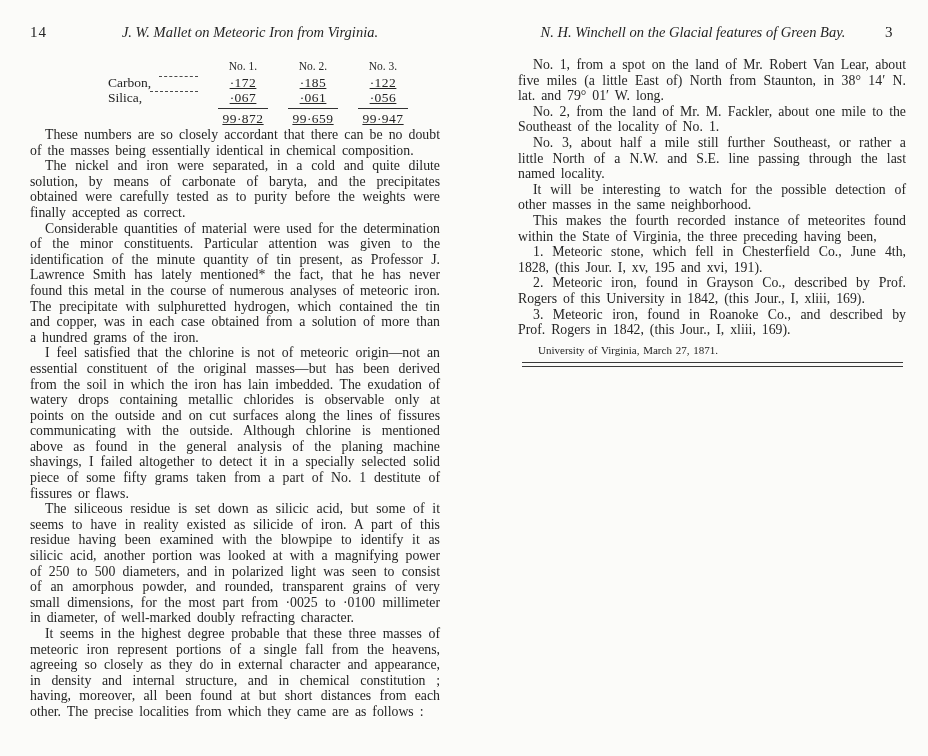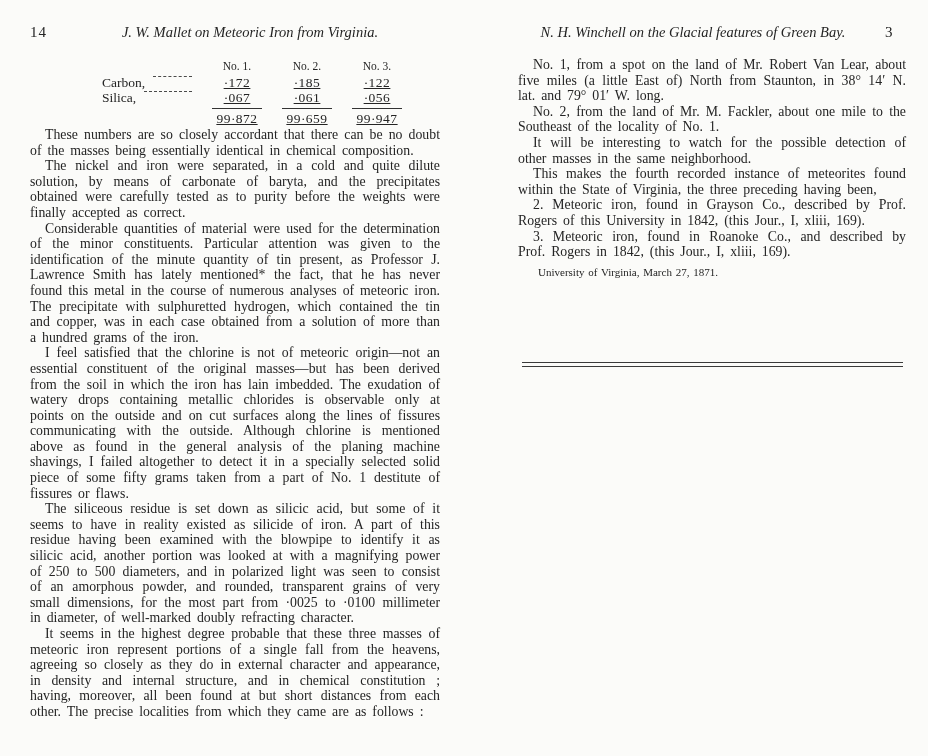--- a/index.html
+++ b/index.html
@@ -18,21 +18,21 @@
   
   .running-head { position:absolute; top:24px; font-size:14.5px; }
   .pagenum { position:absolute; top:24px; font-size:15px; letter-spacing:1px; }
   #left-page .pagenum   { left:30px; }
   #left-page .running-head  { left:60px; width:380px; text-align:center; font-style:italic; }
   #right-page .running-head { left:44px; width:370px; text-align:center; font-style:italic; }
   #right-page .pagenum  { left:421px; }
 
   
   .analysis-table {
-    position:absolute; top:60px; left:70px; width:342px;
+    position:absolute; top:60px; left:76px; width:342px;
     display:grid; grid-template-columns:132px 70px 70px 70px;
     font-size:13.5px; line-height:13px;
   }
   .analysis-table .colhead { font-size:11.5px; text-align:center; padding-bottom:2px; }
   .analysis-table .num { text-align:center; padding:1px 0; letter-spacing:0.5px;text-decoration:underline; }
   .rowlabel { display:flex; align-items:flex-start; padding:1px 0;margin-left:32px; }
   .rowlabel .leader { flex:1; border-bottom:1.5px dashed #4a4a4a; margin:0 10px 3px 8px; height:0; }
   .sumrule-cell { padding-top:3px; }
   .sumrule { width:50px; border-top:1.2px solid #333; margin:0 auto; height:2px; }
   .totals .num { padding-top:1px; font-size:13.5px; }
@@ -119,21 +119,23 @@
 </div>
 
 <div class="page" id="right-page">
 
   <div class="running-head">N. H. Winchell on the Glacial features of Green Bay.</div>
   <div class="pagenum">3</div>
 
   <div class="body-text">
     <p>No. 1, from a spot on the land of Mr. Robert Van Lear, about five miles (a little East of) North from Staunton, in 38° 14′ N. lat. and 79° 01′ W. long.</p>
     <p>No. 2, from the land of Mr. M. Fackler, about one mile to the Southeast of the locality of No. 1.</p>
+    <p>No. 3, about half a mile still further Southeast, or rather a little North of a N.W. and S.E. line passing through the last named locality.</p>
     <p>It will be interesting to watch for the possible detection of other masses in the same neighborhood.</p>
     <p>This makes the fourth recorded instance of meteorites found within the State of Virginia, the three preceding having been,</p>
+    <p>1. Meteoric stone, which fell in Chesterfield Co., June 4th, 1828, (this Jour. I, xv, 195 and xvi, 191).</p>
     <p>2. Meteoric iron, found in Grayson Co., described by Prof. Rogers of this University in 1842, (this Jour., I, xliii, 169).</p>
     <p>3. Meteoric iron, found in Roanoke Co., and described by Prof. Rogers in 1842, (this Jour., I, xliii, 169).</p>
     <div class="signoff">University of Virginia, March 27, 1871.</div>
   </div>
 
   <div class="double-rule"></div>
 </div>
 
 </body></html>

